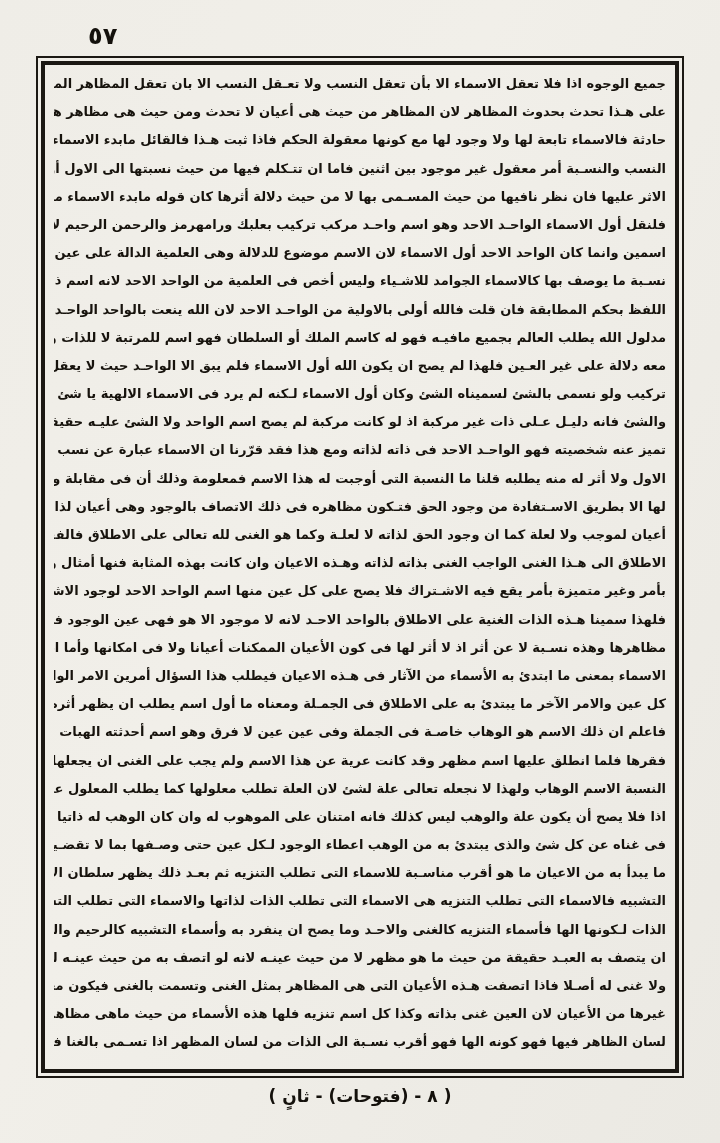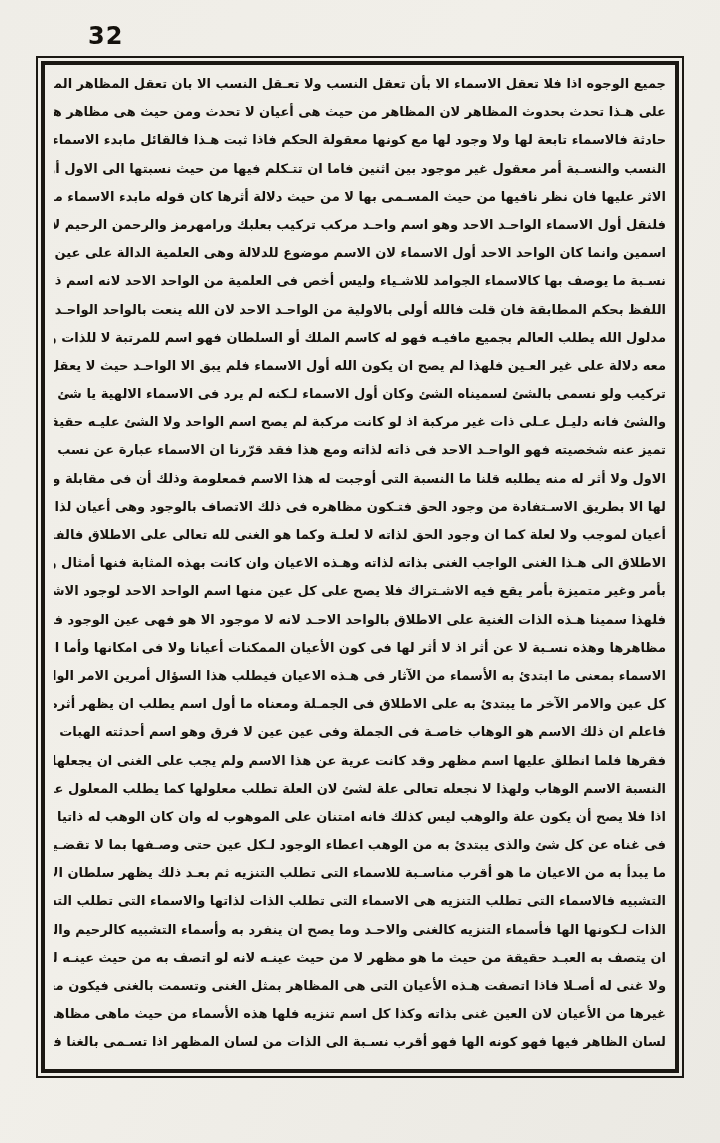--- a/index.html
+++ b/index.html
@@ -67,21 +67,21 @@
     font-size:17px;
     font-weight:bold;
     color:#14110c;
   }
 </style>
 </head>
 <body>
 
 <div class="scan-page">
 
-  <div class="page-number">32</div>
+  <div class="page-number">٥٧</div>
 
   <div class="frame-outer">
     <div class="frame-inner">
       <div class="text-block" id="text-block" dir="rtl">
           <div class="text-line" dir="rtl">جميع الوجوه اذا فلا تعقل الاسماء الا بأن تعقل النسب ولا تعـقل النسب الا بان تعقل المظاهر المعـبر عنها بالعالم فالنسب</div>
           <div class="text-line" dir="rtl">على هـذا تحدث بحدوث المظاهر لان المظاهر من حيث هى أعيان لا تحدث ومن حيث هى مظاهر هى حادثة فالنسب</div>
           <div class="text-line" dir="rtl">حادثة فالاسماء تابعة لها ولا وجود لها مع كونها معقولة الحكم فاذا ثبت هـذا فالقائل مابدء الاسماء هو القائل مابدء</div>
           <div class="text-line" dir="rtl">النسب والنسـبة أمر معقول غير موجود بين اثنين فاما ان تتـكلم فيها من حيث نسبتها الى الاول أو من حيث مادل</div>
           <div class="text-line" dir="rtl">الاثر عليها فان نظر نافيها من حيث المسـمى بها لا من حيث دلالة أثرها كان قوله مابدء الاسماء معناه ما أول الاسماء</div>
           <div class="text-line" dir="rtl">فلنقل أول الاسماء الواحـد الاحد وهو اسم واحـد مركب تركيب بعلبك ورامهرمز والرحمن الرحيم لانريد بذلك</div>
@@ -111,14 +111,15 @@
           <div class="text-line" dir="rtl">التشبيه فالاسماء التى تطلب التنزيه هى الاسماء التى تطلب الذات لذاتها والاسماء التى تطلب التشبيه هى الاسماء التى تطلب</div>
           <div class="text-line" dir="rtl">الذات لـكونها الها فأسماء التنزيه كالغنى والاحـد وما يصح ان ينفرد به وأسماء التشبيه كالرحيم والغفور وكل ما يمكن</div>
           <div class="text-line" dir="rtl">ان يتصف به العبـد حقيقة من حيث ما هو مظهر لا من حيث عينـه لانه لو اتصف به من حيث عينـه لـكان له الغنى</div>
           <div class="text-line" dir="rtl">ولا غنى له أصـلا فاذا اتصفت هـذه الأعيان التى هى المظاهر بمثل الغنى وتسمت بالغنى فيكون معنى ذلك الغنى بالله عن</div>
           <div class="text-line" dir="rtl">غيرها من الأعيان لان العين غنى بذاته وكذا كل اسم تنزيه فلها هذه الأسماء من حيث ماهى مظاهر فان كان المسمى</div>
           <div class="text-line" dir="rtl">لسان الظاهر فيها فهو كونه الها فهو أقرب نسـبة الى الذات من لسان المظهر اذا تسـمى بالغنا فالمظهر لا يزول عنه اسم</div>
         </div>
     </div>
   </div>
 
+  <div class="footer-signature">( ٨ - (فتوحات) - ثانٍ )</div>
 
 </div>
 
 </body></html>

